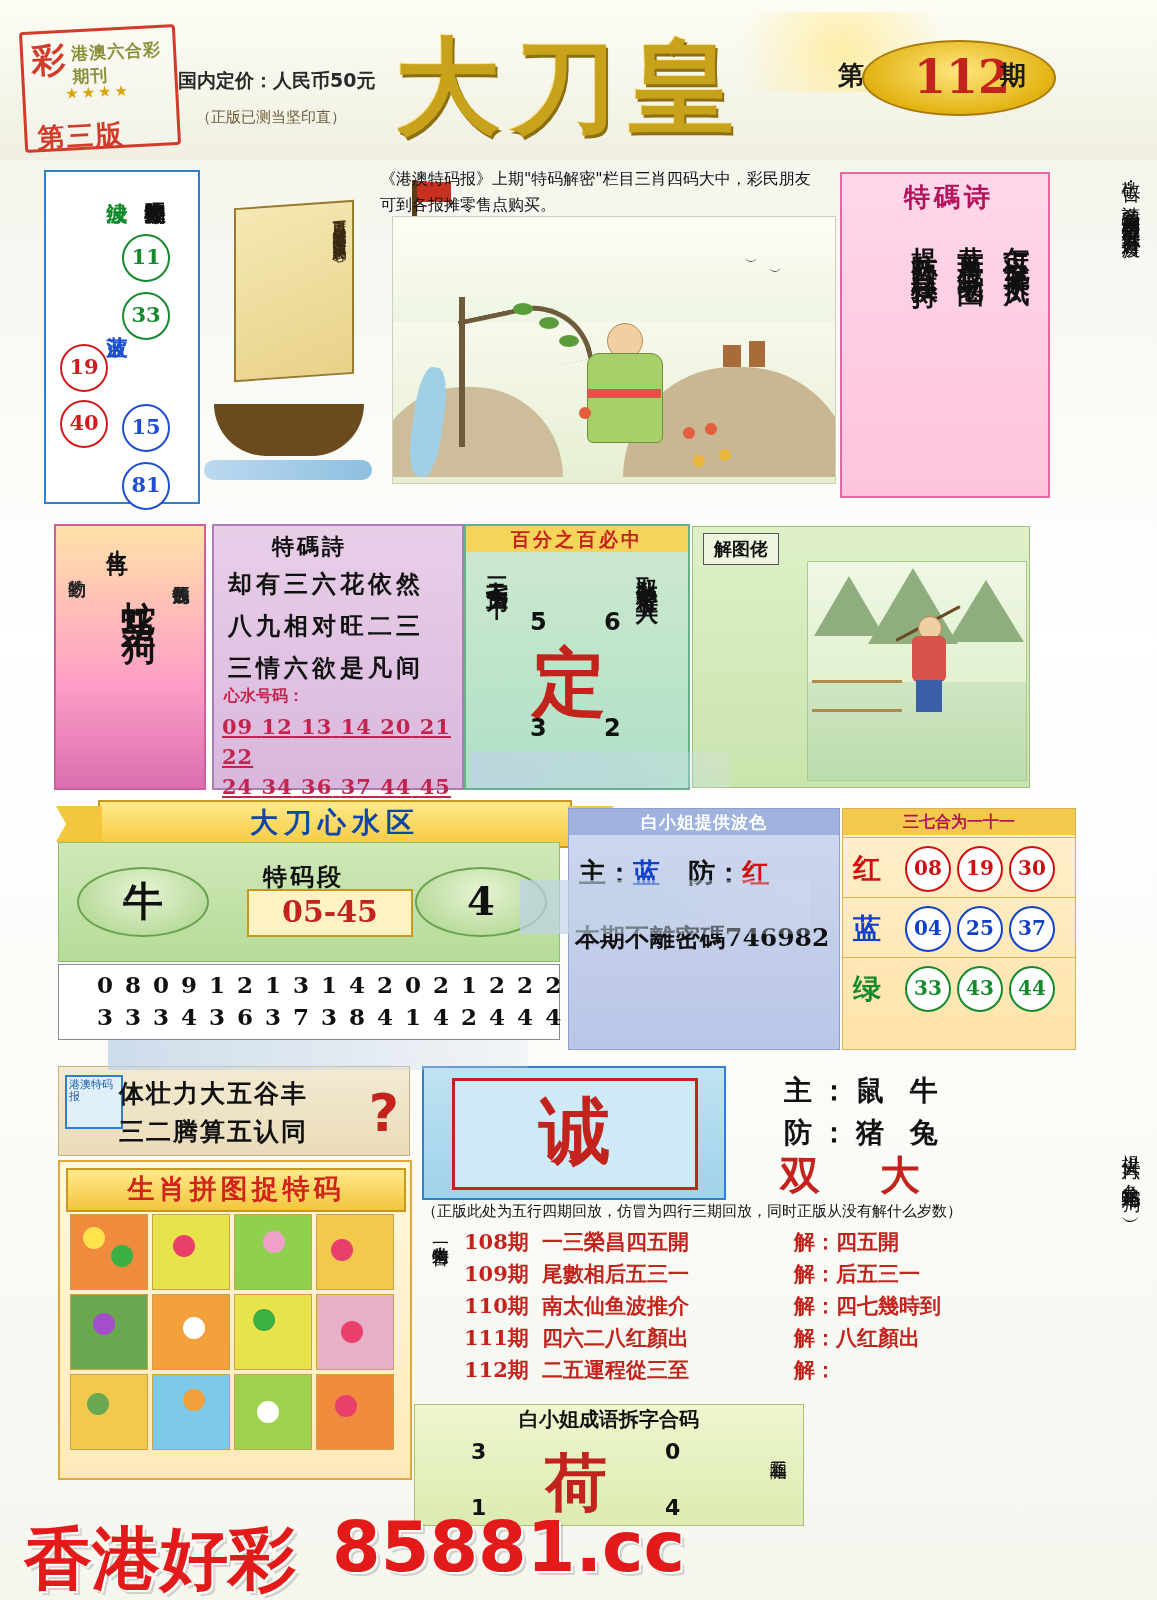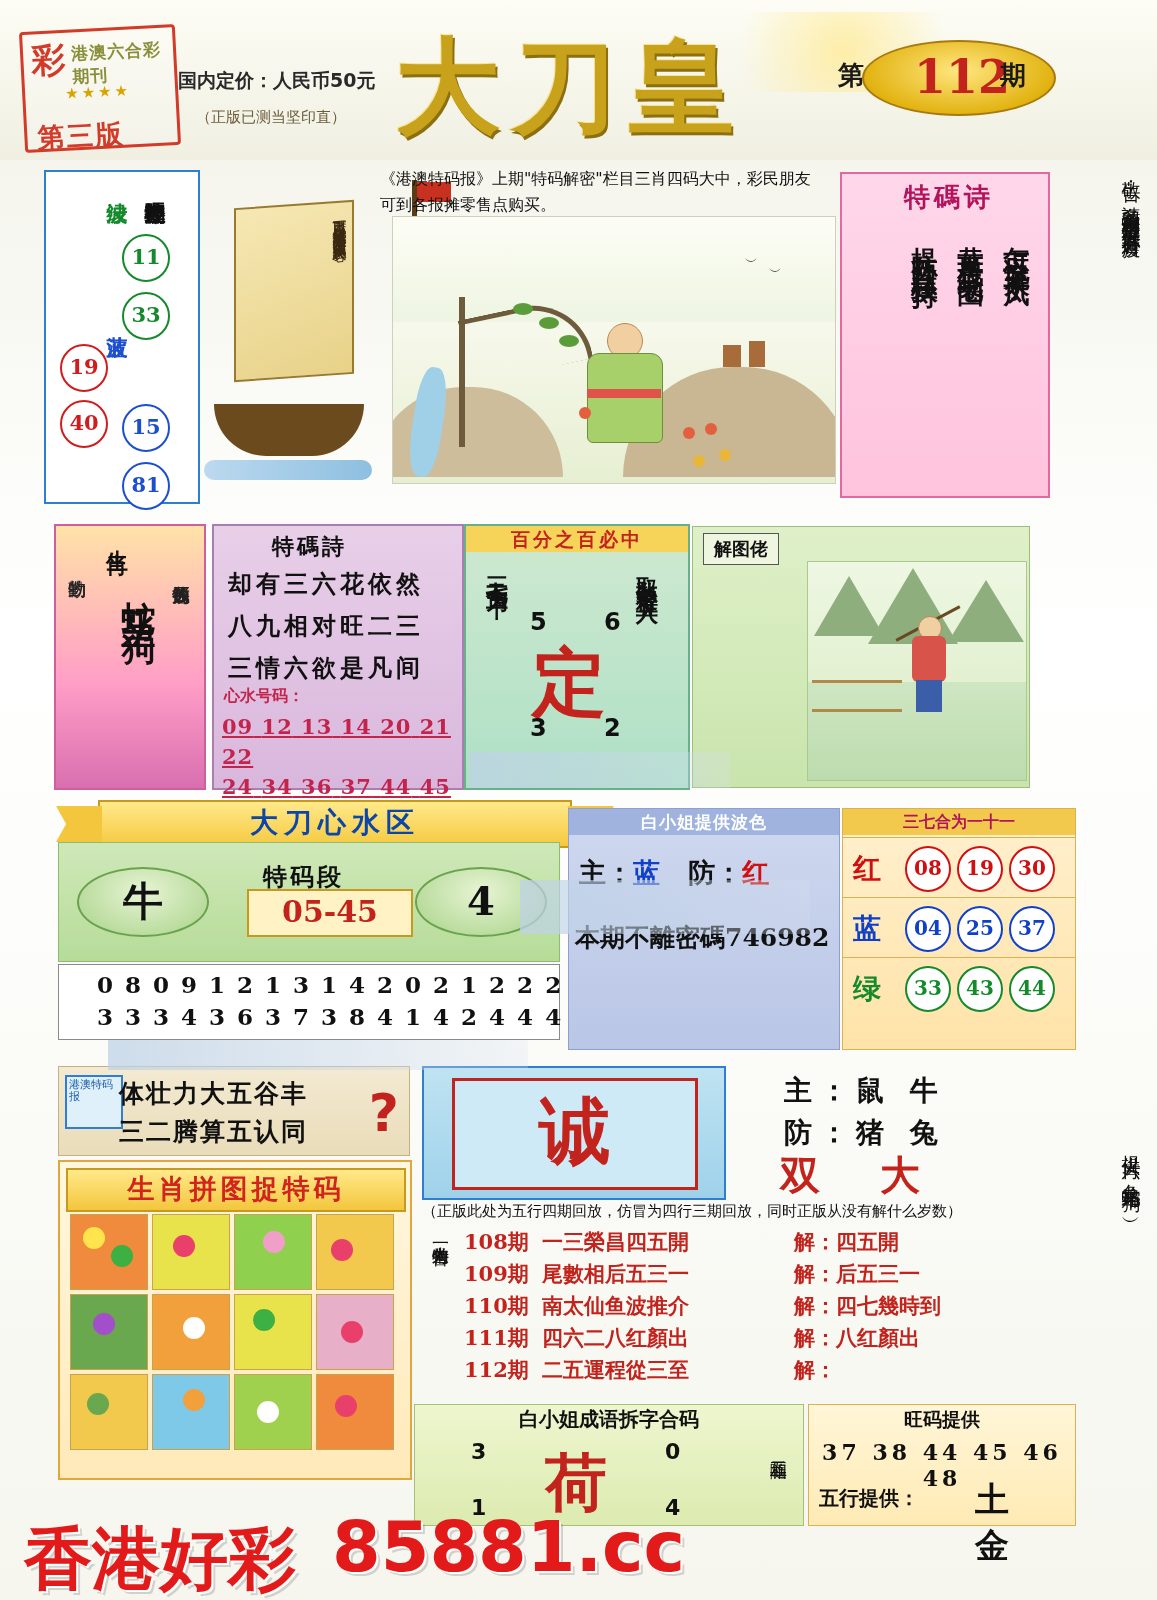--- a/index.html
+++ b/index.html
@@ -574,33 +574,20 @@
     <div class="bai2">
       <div class="bai2-hdr">白小姐成语拆字合码</div>
       <div class="he-n" style="left:56px;top:34px;">3</div>
       <div class="he-n" style="left:250px;top:34px;">0</div>
       <div class="he">荷</div>
       <div class="he-n" style="left:56px;top:90px;">1</div>
       <div class="he-n" style="left:250px;top:90px;">4</div>
       <div class="he-v">二五相隨</div>
     </div>
 
-    <div class="wang">
-      <div class="wang-hdr">旺码提供</div>
-      <div class="wang-nums">
-        <span>37</span>
-        <span>38</span>
-        <span>44</span>
-        <span>45</span>
-        <span>46</span>
-        <span>48</span>
-      </div>
-      <div class="wang-wx">五行提供：</div>
-      <div class="wang-el">土 金</div>
-    </div>
 
   </div>
 
   <div class="smear" style="left:470px;top:752px;width:260px;height:36px;"></div>
   <div class="smear" style="left:520px;top:880px;width:290px;height:54px;"></div>
   <div class="smear" style="left:108px;top:1040px;width:420px;height:30px;"></div>
 
   <div class="wm">
     <div class="cn">香港好彩</div>
     <div class="dm">85881.cc</div>

